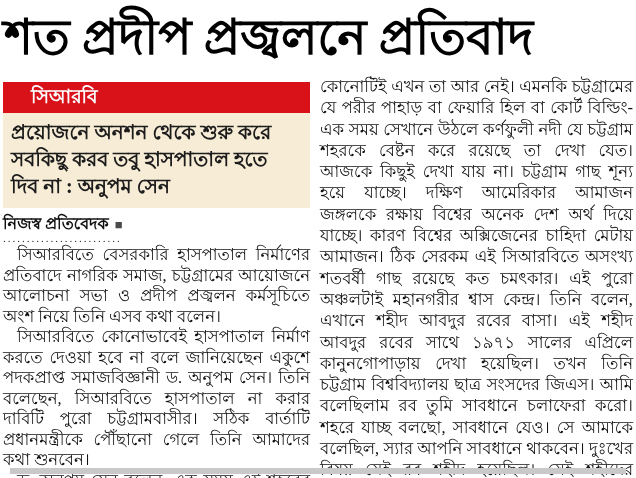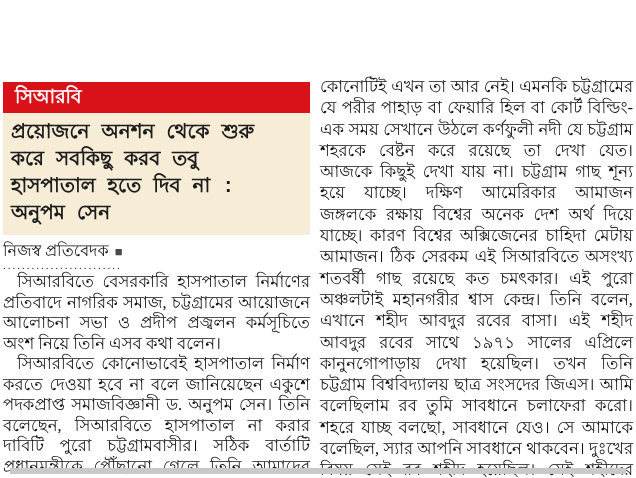--- a/index.html
+++ b/index.html
@@ -45,36 +45,35 @@
     position: absolute;
     top: 76px;
     left: 320px;
     width: 313px;
   }
   .kicker {
     background: var(--kicker-bg);
     color: var(--kicker-text);
     font-size: 19px;
     font-weight: 700;
-    padding: 3px 10px 4px 12px;
+    padding: 3px 10px 4px 28px;
     line-height: 24px;
   }
   .subhead {
     background: var(--subhead-bg);
     padding: 6px 20px 8px 8px;
     font-size: 20px;
     line-height: 27px;
     font-weight: 600;
     color: #1c1c1c;
-    font-family: Liberation Mono, monospace;
   }
   .byline-row {
     margin-top: 7px;
     font-size: 16px;
-    font-weight: 400;
+    font-weight: 700;
     line-height: 18px;
     display: flex;
     align-items: center;
     gap: 6px;
   }
   .byline-square {
     display: inline-block;
     font-size: 13px;
     color: #4a4a4a;
     line-height: 13px;
@@ -103,20 +102,21 @@
     top: 468px;
     height: 6px;
     background: var(--rule-gray);
   }
 </style>
 </head>
 <body>
 
 <div class="page">
 
+  <h1 class="headline">শত প্রদীপ প্রজ্বলনে প্রতিবাদ</h1>
 
   <div class="col-left">
 
     <div class="kicker">
       <span>সিআরবি</span>
     </div>
 
     <div class="subhead">
       <span>প্রয়োজনে অনশন থেকে শুরু করে সবকিছু করব তবু হাসপাতাল হতে দিব না : অনুপম সেন</span>
     </div>

